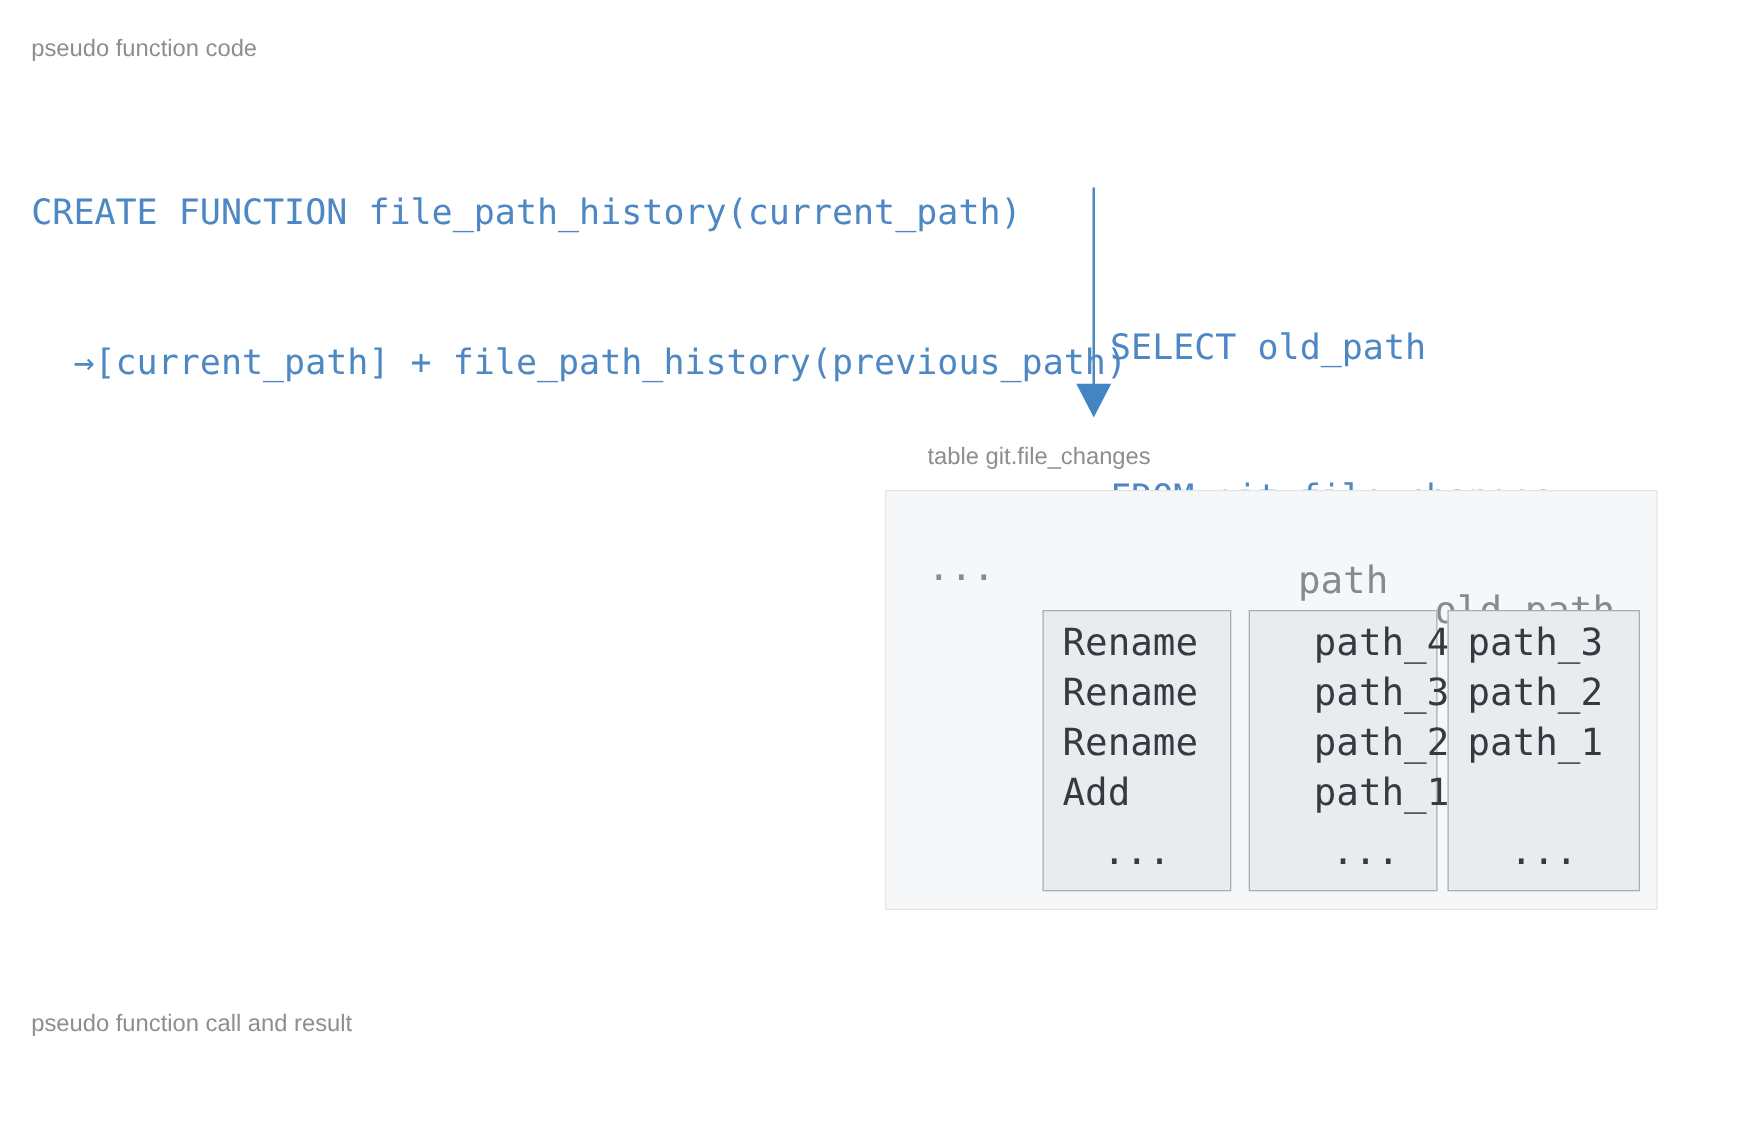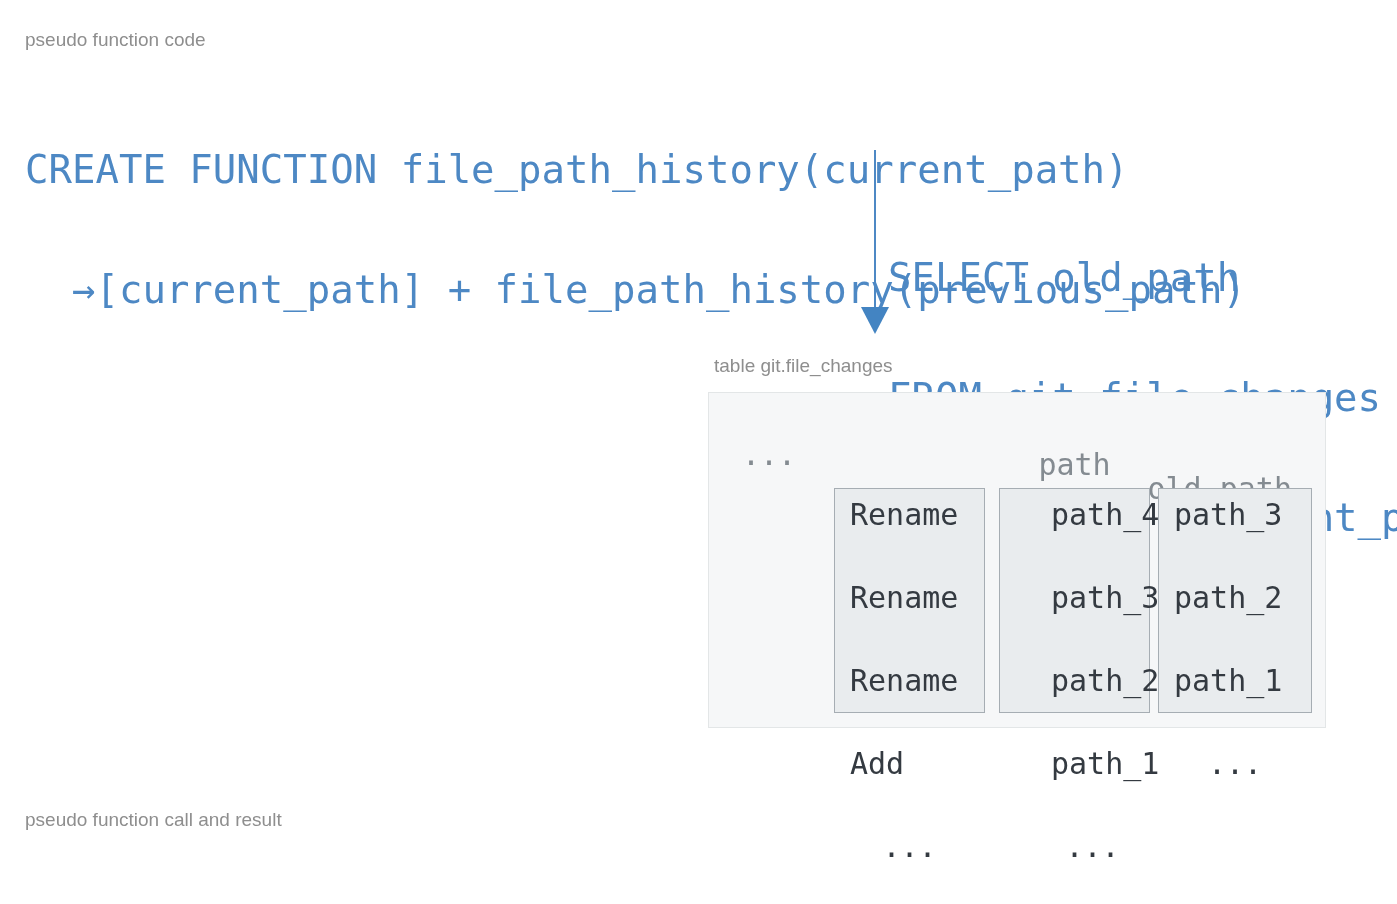--- a/index.html
+++ b/index.html
@@ -23,21 +23,21 @@
   }
   .label{
     position:absolute;
     font-size:19px;line-height:30px;
     color:var(--label-gray);
     white-space:pre;
   }
   .mono{font-family:"DejaVu Sans Mono", monospace;}
   .code{
     position:absolute;
-    font-size:39px;line-height:40px;
+    font-size:28px;line-height:40px;
     color:var(--blue);
     white-space:pre;
   }
   .code-line{height:40px;}
   
   .arrow-line{
     position:absolute;left:874px;top:150px;
     width:2px;height:158px;
     background:var(--blue);
   }
@@ -61,21 +61,21 @@
     font-size:30px;line-height:40px;
     color:var(--header-gray);
     white-space:pre;
   }
   .col-box{
     position:absolute;top:95px;height:225px;
     background:var(--cell-bg);
     border:1px solid var(--cell-border);
     box-sizing:border-box;
     display:flex;flex-direction:column;
-    padding-top:6px;padding-bottom:10px;gap:43px;
+    padding-top:6px;padding-bottom:10px;
   }
   .cell{
     font-size:30px;line-height:40px;
     color:var(--cell-text);
     padding-left:15px;
     white-space:pre;
   }
   .col-ellipsis{
     margin-top:auto;
     text-align:center;
@@ -97,21 +97,21 @@
 
   <div class="arrow-line"></div>
   <div class="arrow-head"></div>
 
   <div class="code mono" style="left:888px;top:178px;">
     <div class="code-line">SELECT old_path</div>
     <div class="code-line">FROM git.file_changes</div>
     <div class="code-line">WHERE path = current_path</div>
   </div>
 
-  <div class="label" style="left:714px;top:351px;">table git.file_changes</div>
+  <div class="label" style="left:742px;top:351px;">table git.file_changes</div>
 
   <div class="table-panel">
 
     <div class="tbl-header mono" style="left:30px;top:42px;width:60px;text-align:center;">...</div>
 
     <div class="tbl-header mono" style="left:130px;top:12px;">
       <div>change_</div>
       <div>type</div>
     </div>
     <div class="tbl-header mono" style="left:290px;top:52px;width:151px;text-align:center;">path</div>

